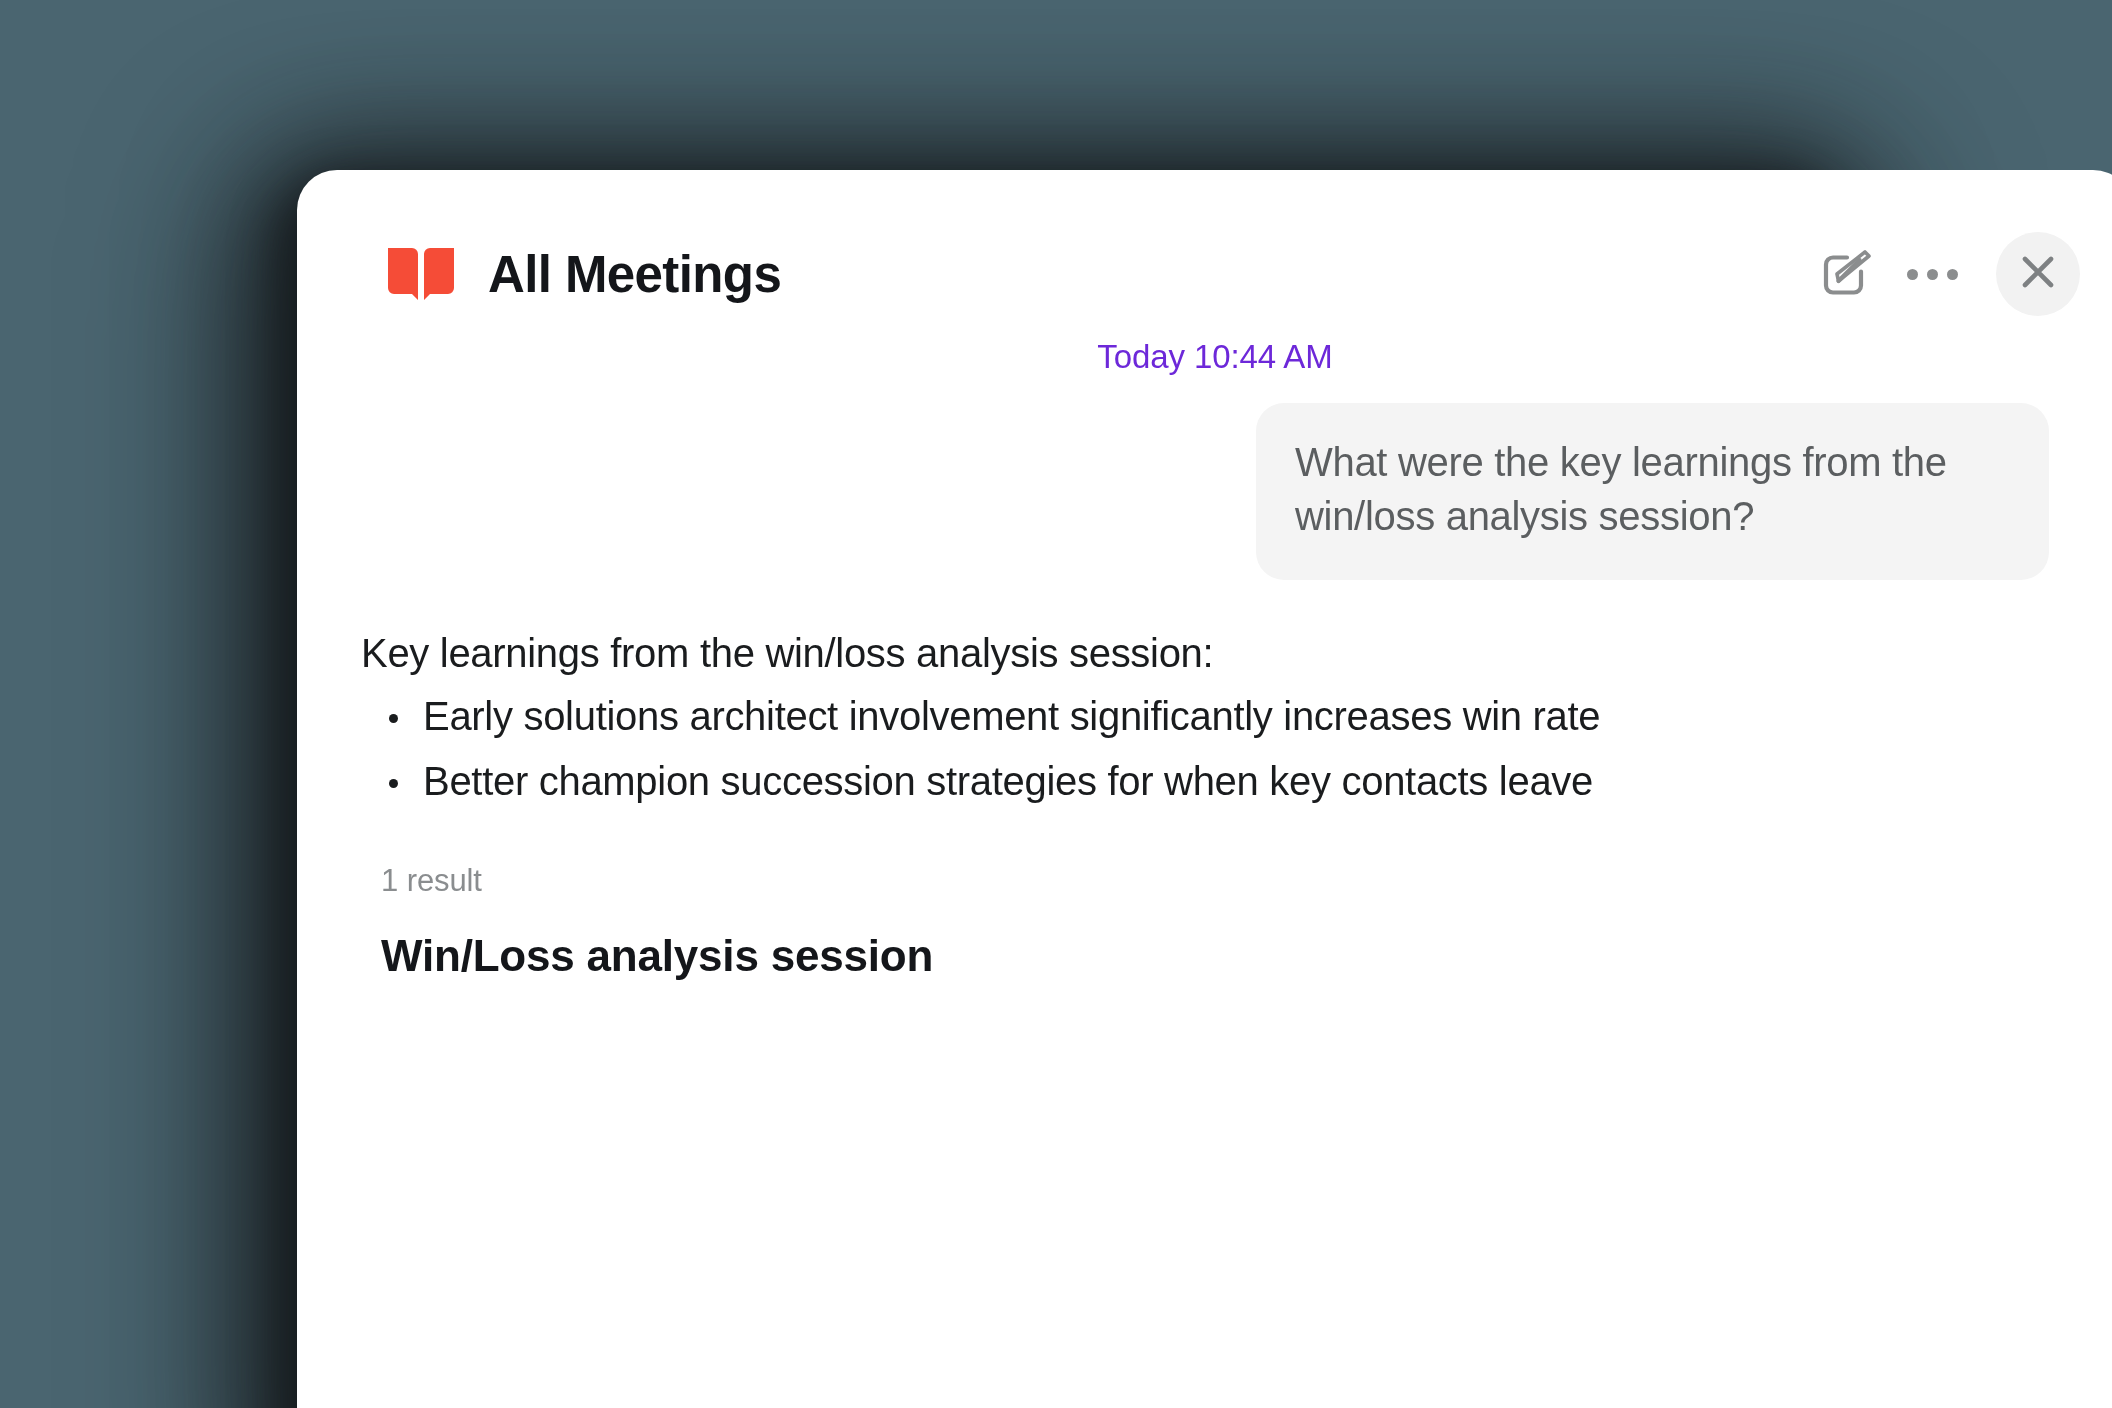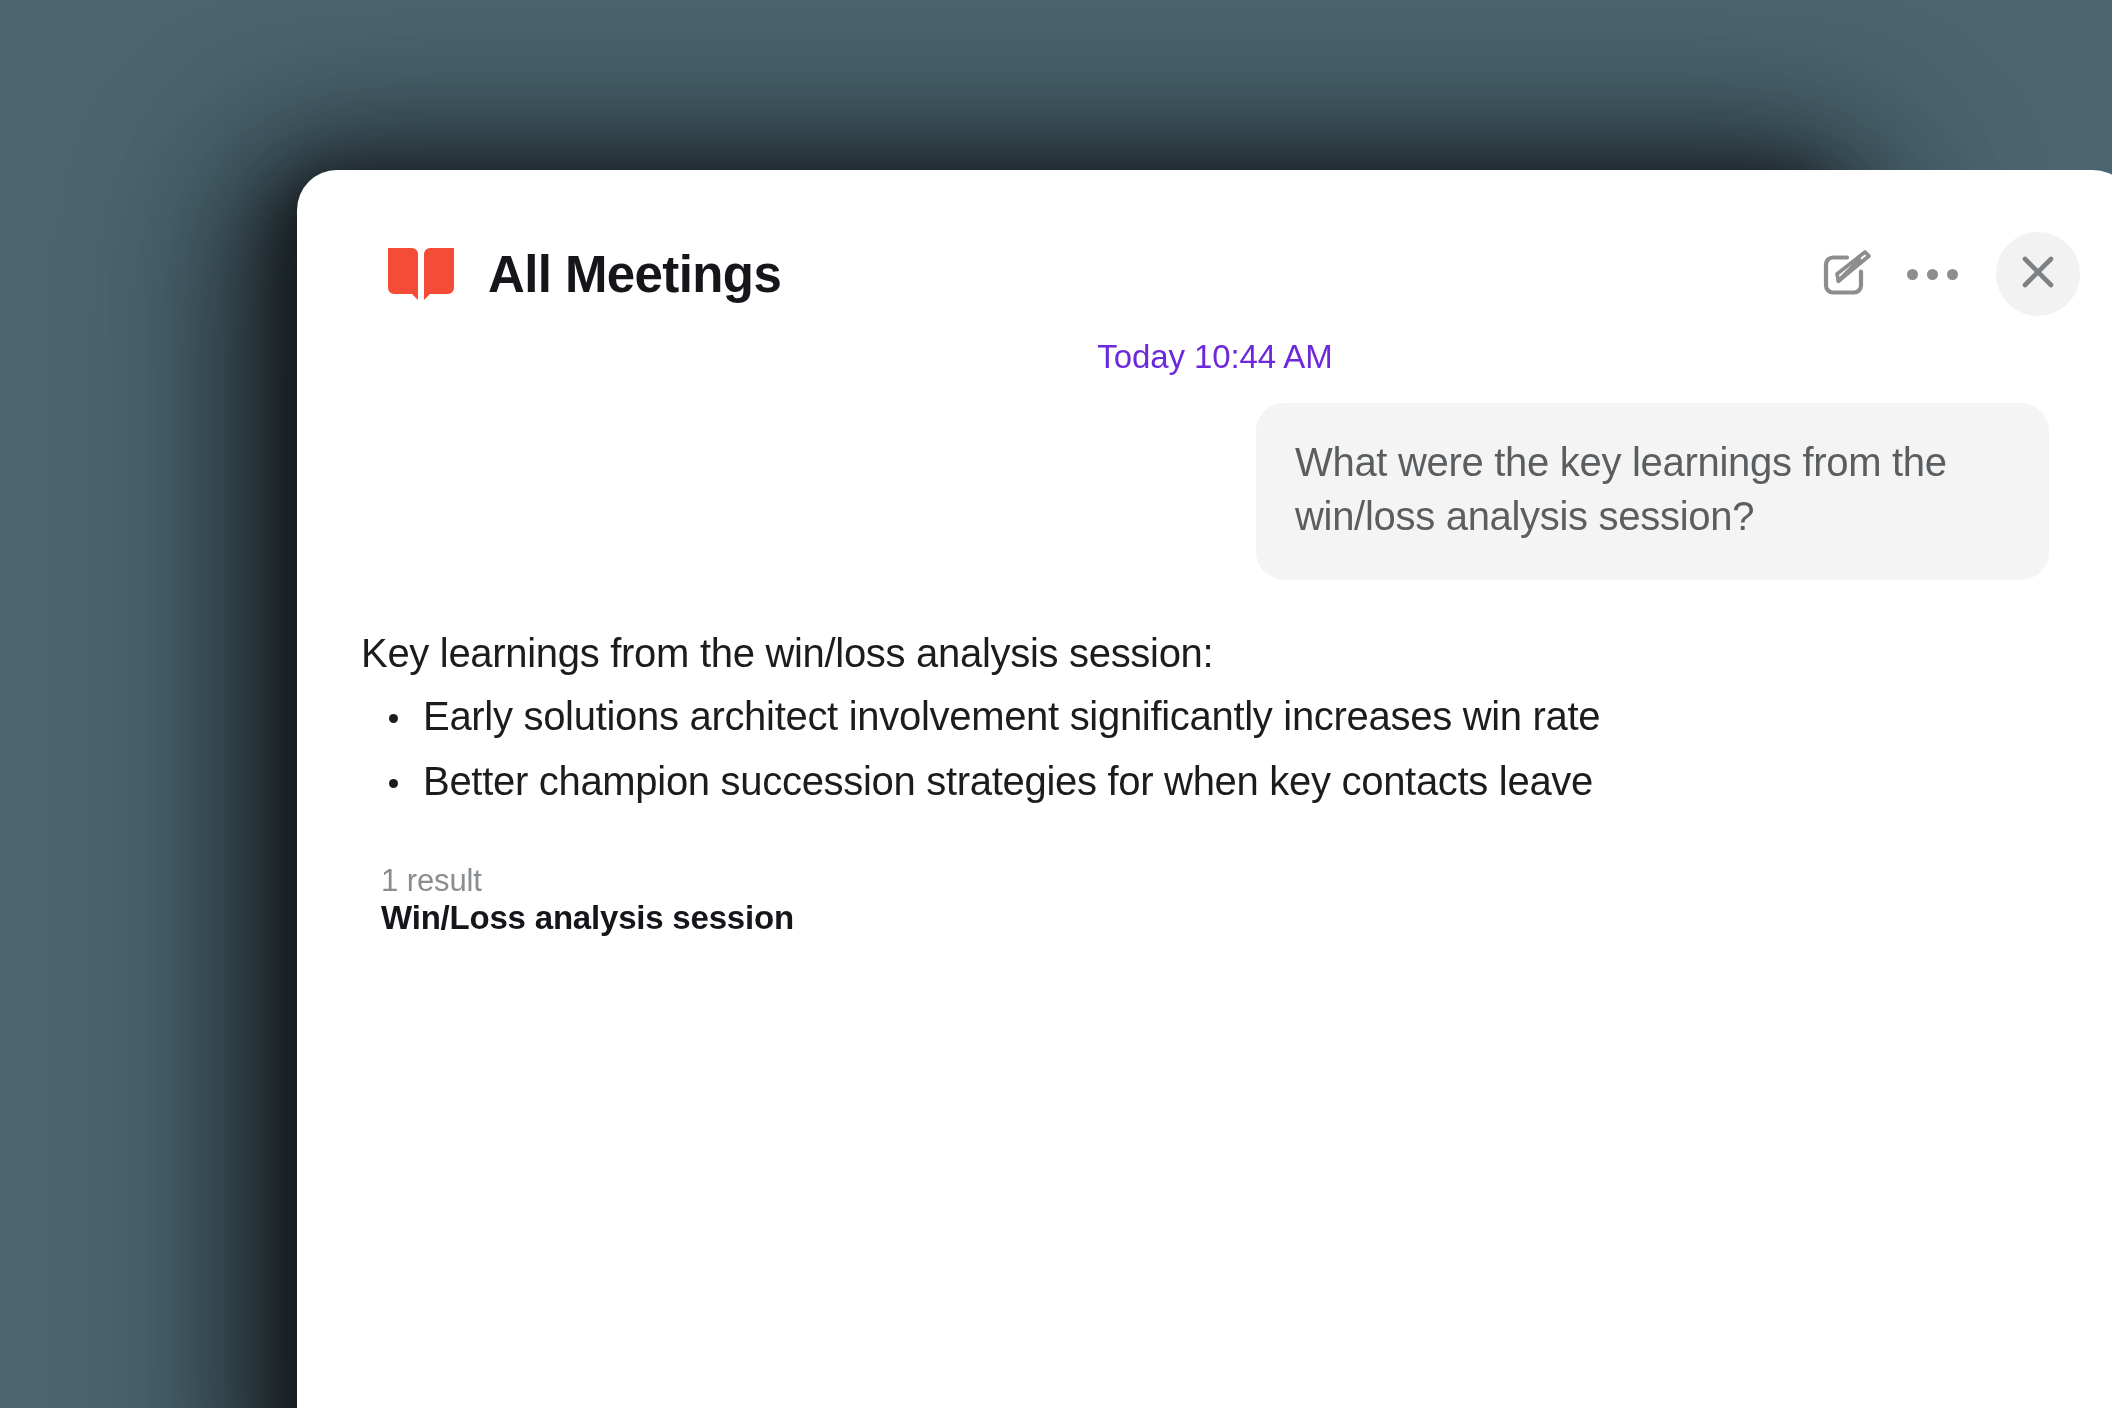--- a/index.html
+++ b/index.html
@@ -191,21 +191,22 @@
   .results {
     padding: 54px 84px 0 84px;
   }
   .result-count {
     font-size: 31px;
     font-weight: 400;
     color: #8a8d8f;
     letter-spacing: -0.1px;
   }
   .result-item {
-    font-size: 33px;
+    margin-top: 32px;
+    font-size: 44px;
     font-weight: 700;
     color: #14161a;
     letter-spacing: -0.2px;
     cursor: pointer;
   }
 </style>
 </head>
 <body>
 
 <div class="stage">

